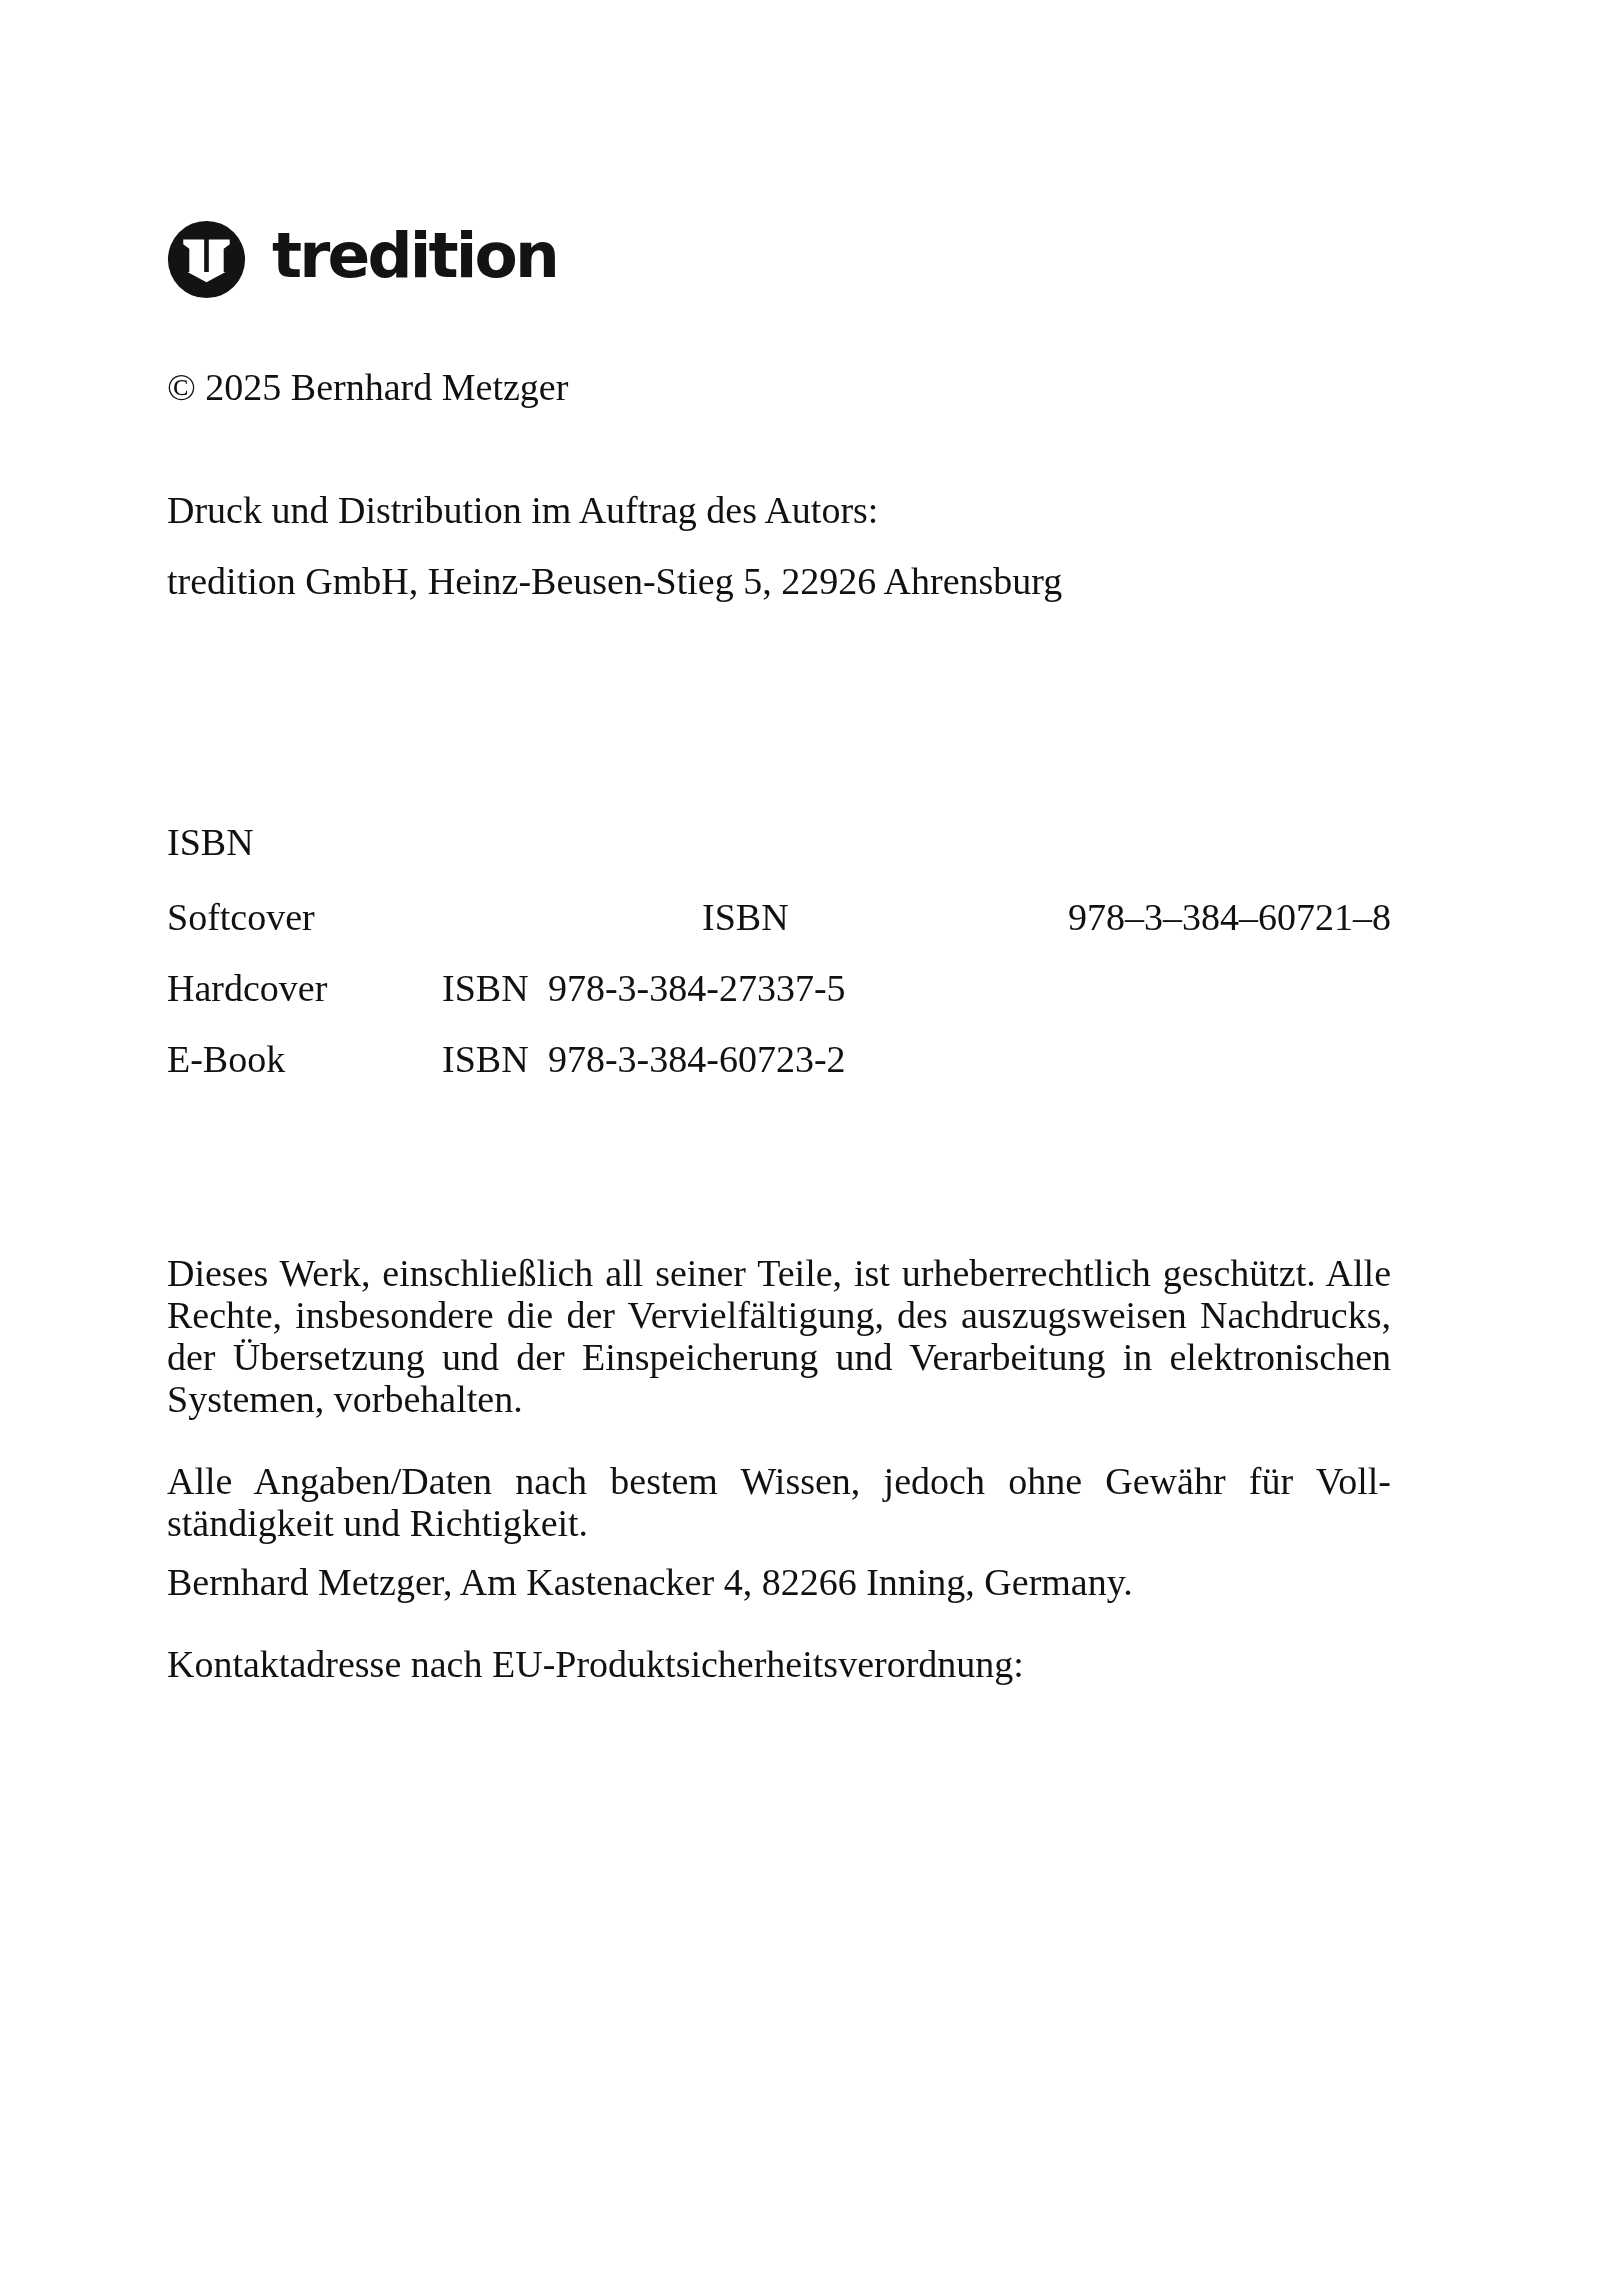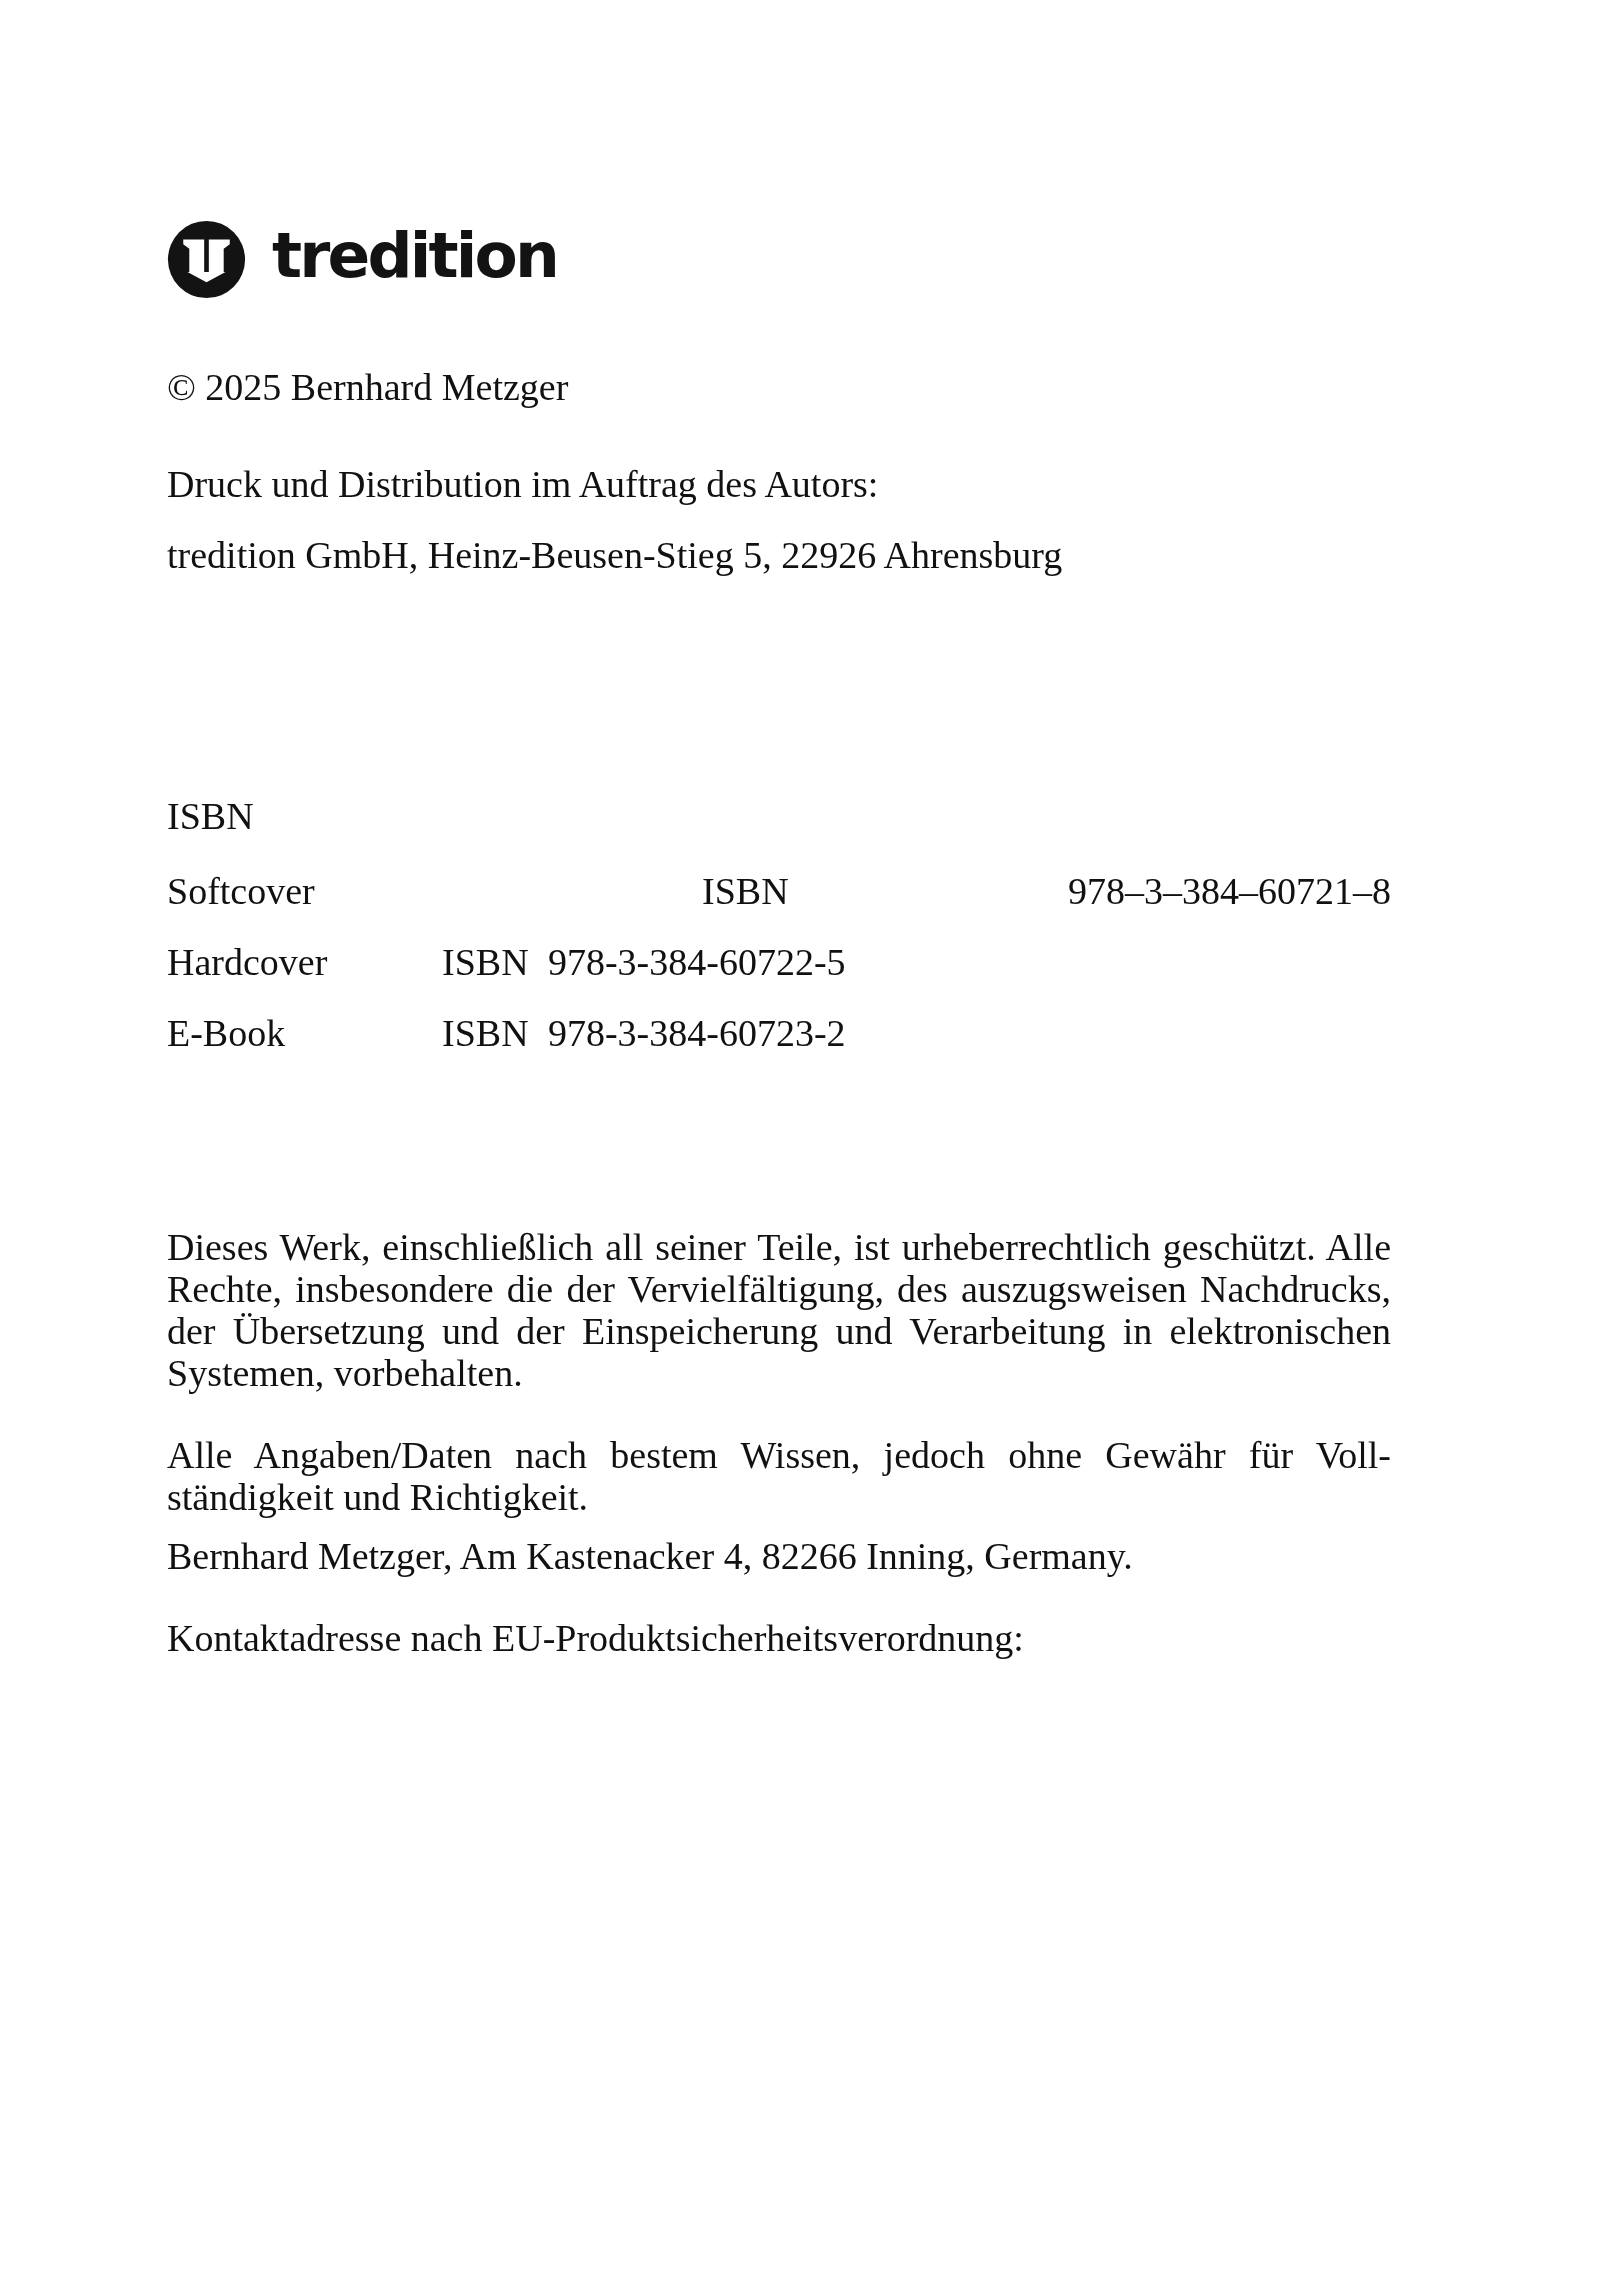--- a/index.html
+++ b/index.html
@@ -46,21 +46,21 @@
     transform: translateY(-3.7px);
   }
   
   .line { white-space: nowrap; }
   .para {
     text-align: justify;
     hyphens: manual;
     margin: 0;
   }
   .blk-copyright   { margin-top: 67px; }
-  .blk-druck       { margin-top: 55px; }
+  .blk-druck       { margin-top: 81px; }
   .blk-gmbh        { margin-top: 29px; }
   .blk-isbn-head   { margin-top: 219px; }
   .isbn-row        { display: flex; }
   .isbn-row.first  { margin-top: 33px; justify-content: space-between; }
   .isbn-row.next   { margin-top: 29px; }
   .isbn-label      { width: 275px; flex: 0 0 auto; }
   .isbn-prefix     { }
   .isbn-number     { padding-left: 19.4px; }
   .blk-para1       { margin-top: 172px; }
   .blk-para2       { margin-top: 40px; }
@@ -93,21 +93,21 @@
     <p class="para line blk-isbn-head">ISBN</p>
 
     <div class="isbn-row first">
       <span class="isbn-label">Softcover</span>
       <span class="isbn-prefix">ISBN</span>
       <span class="isbn-number">978–3–384–60721–8</span>
     </div>
     <div class="isbn-row next">
       <span class="isbn-label">Hardcover</span>
       <span class="isbn-prefix">ISBN</span>
-      <span class="isbn-number">978-3-384-60722-5</span>
+      <span class="isbn-number">978-3-384-27337-5</span>
     </div>
     <div class="isbn-row next">
       <span class="isbn-label">E-Book</span>
       <span class="isbn-prefix">ISBN</span>
       <span class="isbn-number">978-3-384-60723-2</span>
     </div>
 
     <p class="para blk-para1">Dieses Werk, einschließlich all seiner Teile, ist urheberrechtlich ge­schützt. Alle Rechte, insbesondere die der Vervielfältigung, des aus­zugsweisen Nachdrucks, der Übersetzung und der Einspeicherung und Verarbeitung in elektronischen Systemen, vorbehalten.</p>
     <p class="para blk-para2">Alle Angaben/Daten nach bestem Wissen, jedoch ohne Gewähr für Voll­ständigkeit und Richtigkeit.</p>
 

